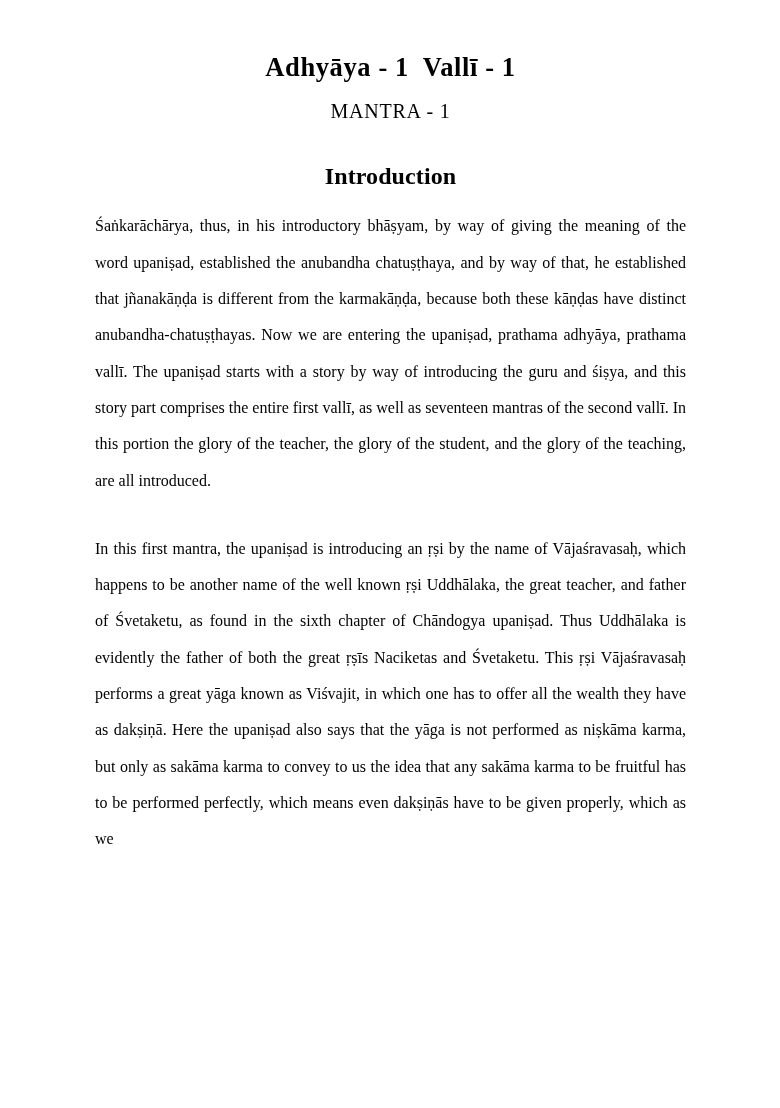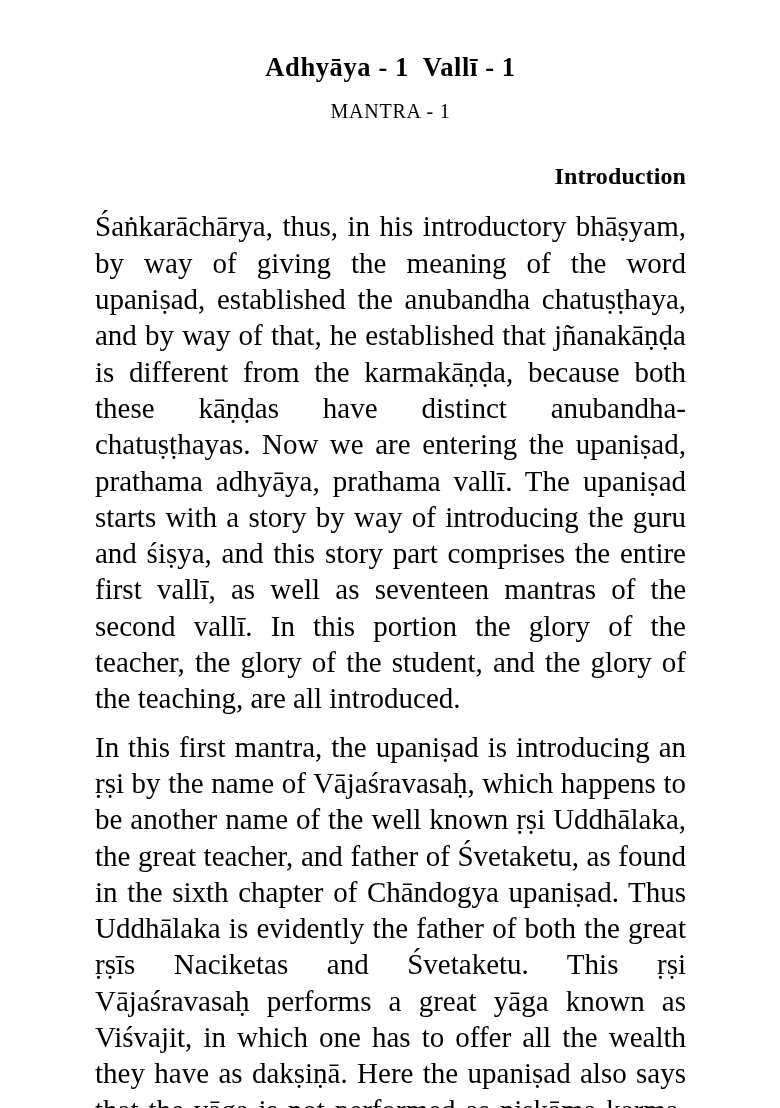--- a/index.html
+++ b/index.html
@@ -43,38 +43,38 @@
     font-size: 20px;
     font-weight: normal;
     letter-spacing: 0.8px;
     line-height: 1.15;
     margin: 0;
     margin-top: 18px;
   }
   .section-heading {
     font-size: 24px;
     font-weight: bold;
-    text-align: right;
-    margin: 0;
+    text-align: center;
+    margin: 13px;
     margin-top: 40px;
     letter-spacing: 0.1px;
   }
   .body-par {
-    font-size: 29px;
+    font-size: 16px;
     line-height: 36.3px;
     text-align: justify;
     text-justify: inter-word;
     margin: 0;
     hyphens: none;
   }
   .par-first {
     margin-top: 18px;
   }
   .par-next {
-    margin-top: 12px;
+    margin-top: 32px;
   }
 </style>
 </head>
 <body>
 
 <div class="page">
   <div class="content">
 
     <div class="title-block">
       <h1 class="chapter-title">Adhyāya - 1  Vallī - 1</h1>

